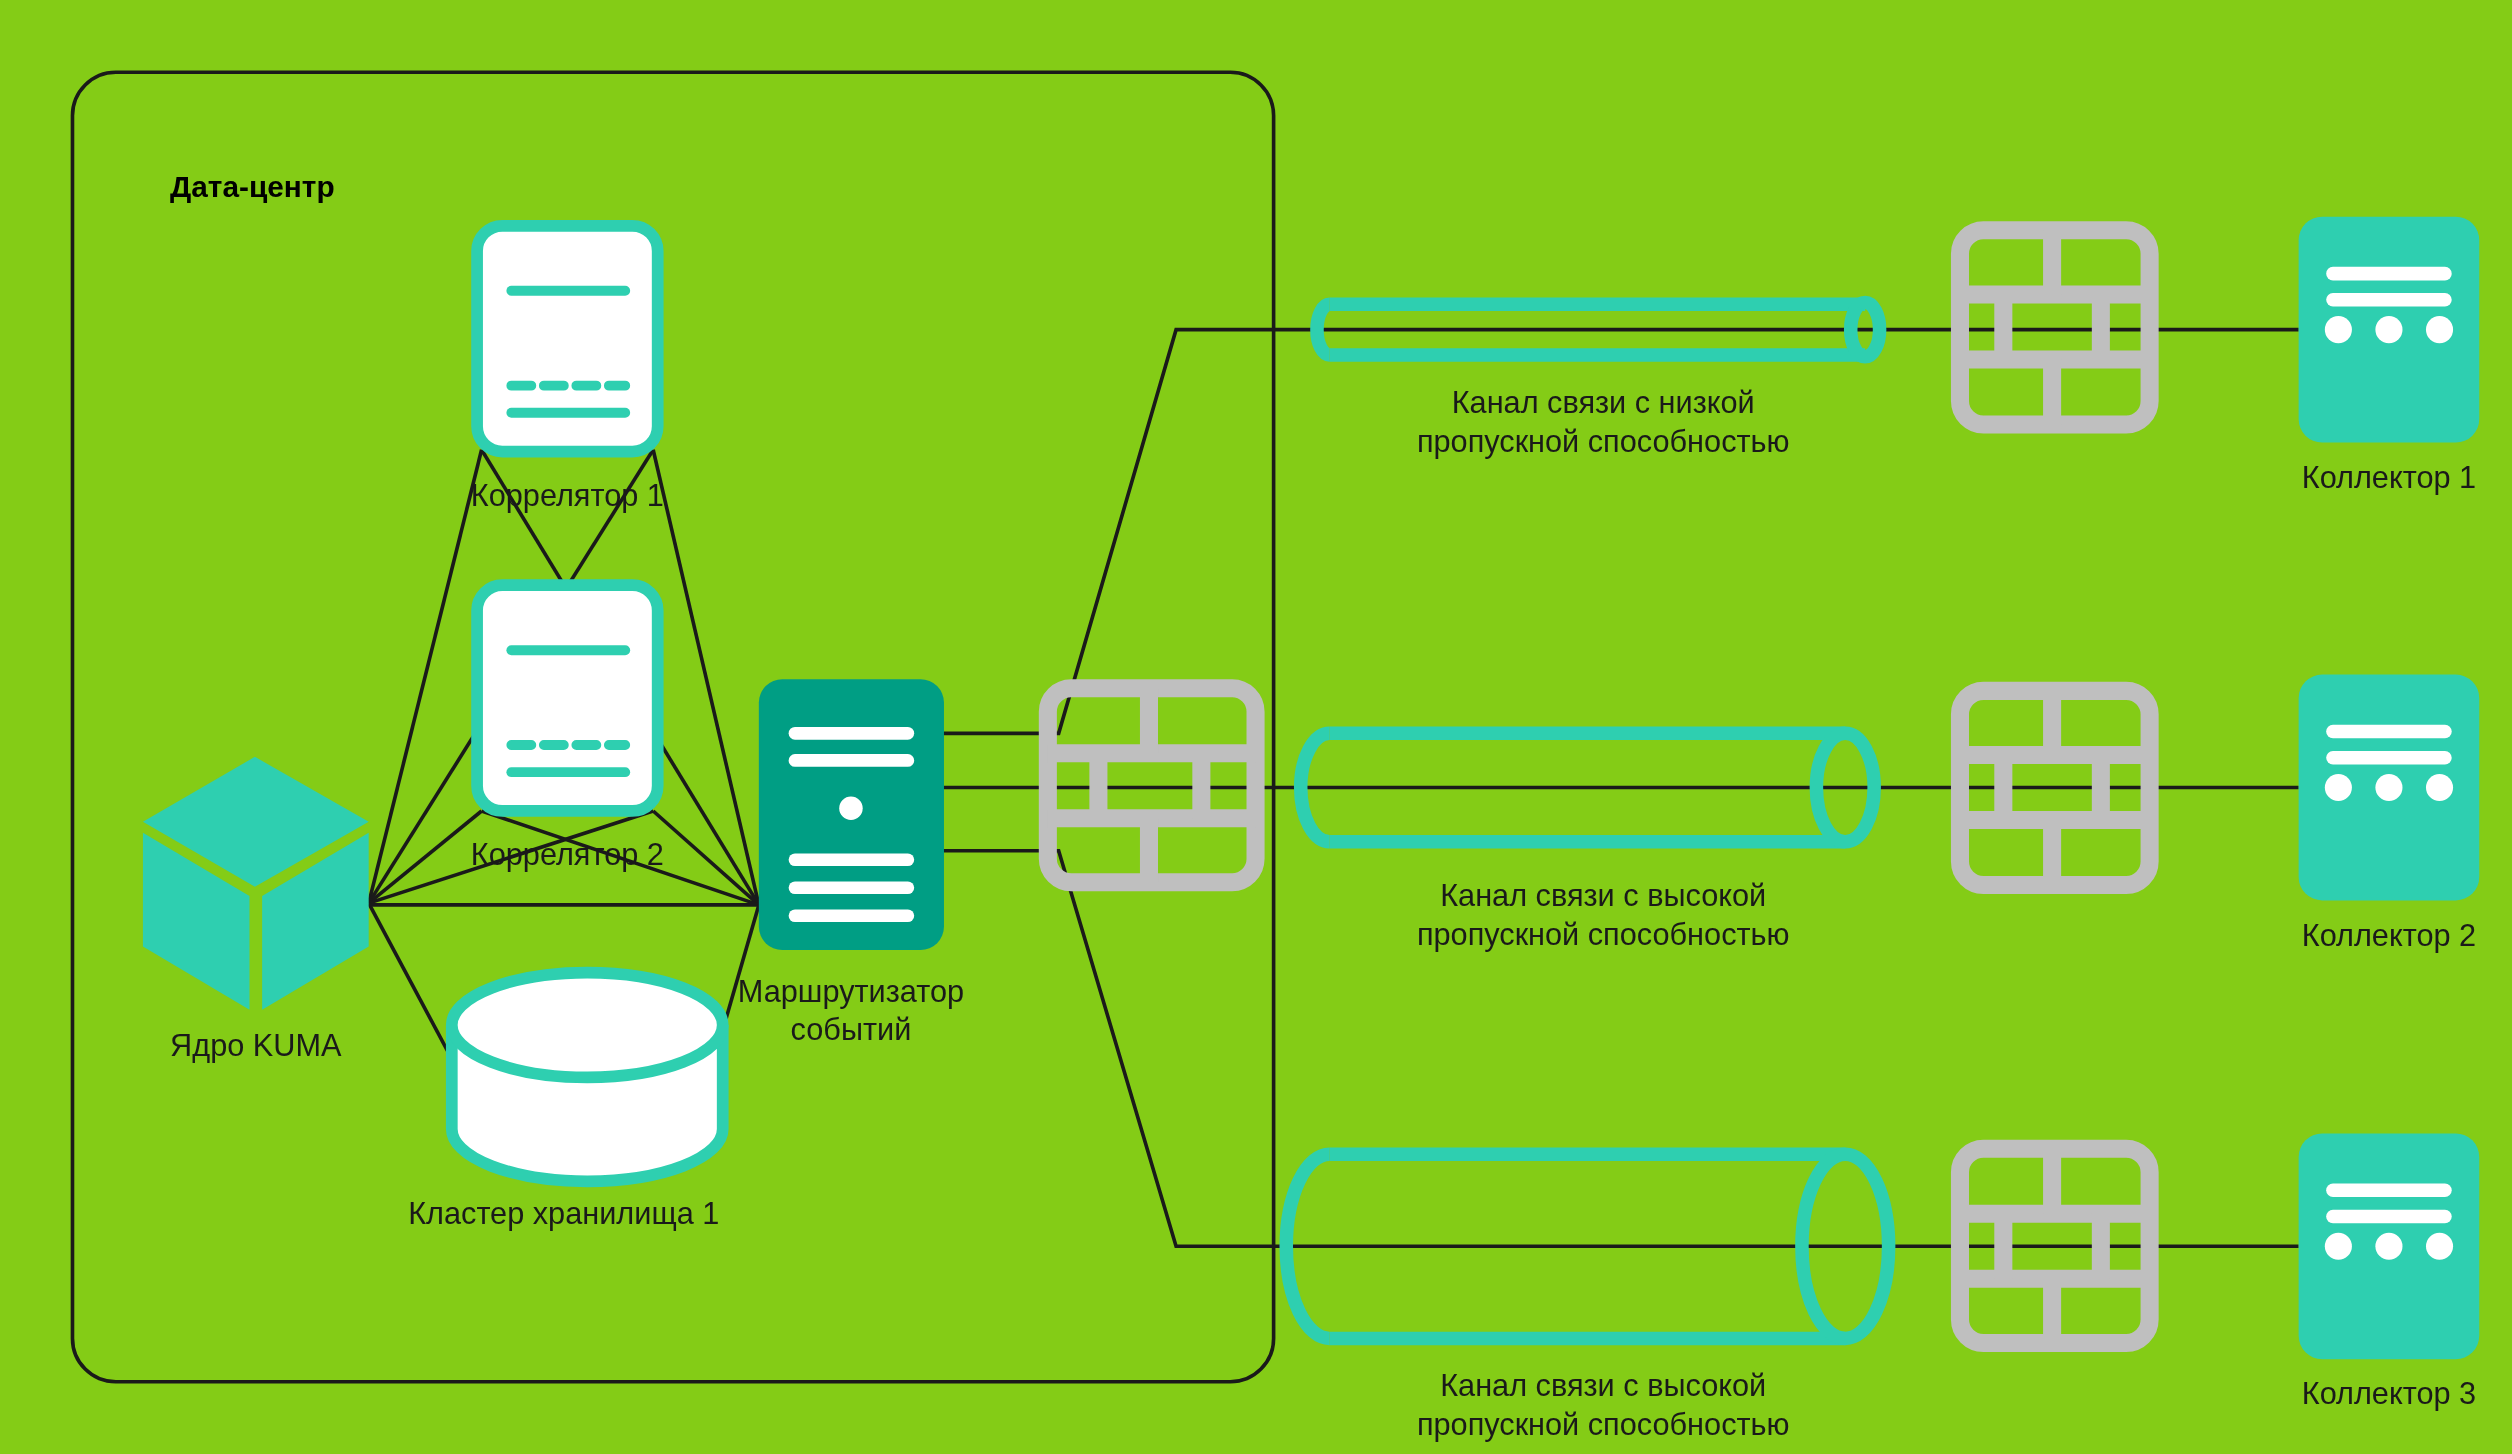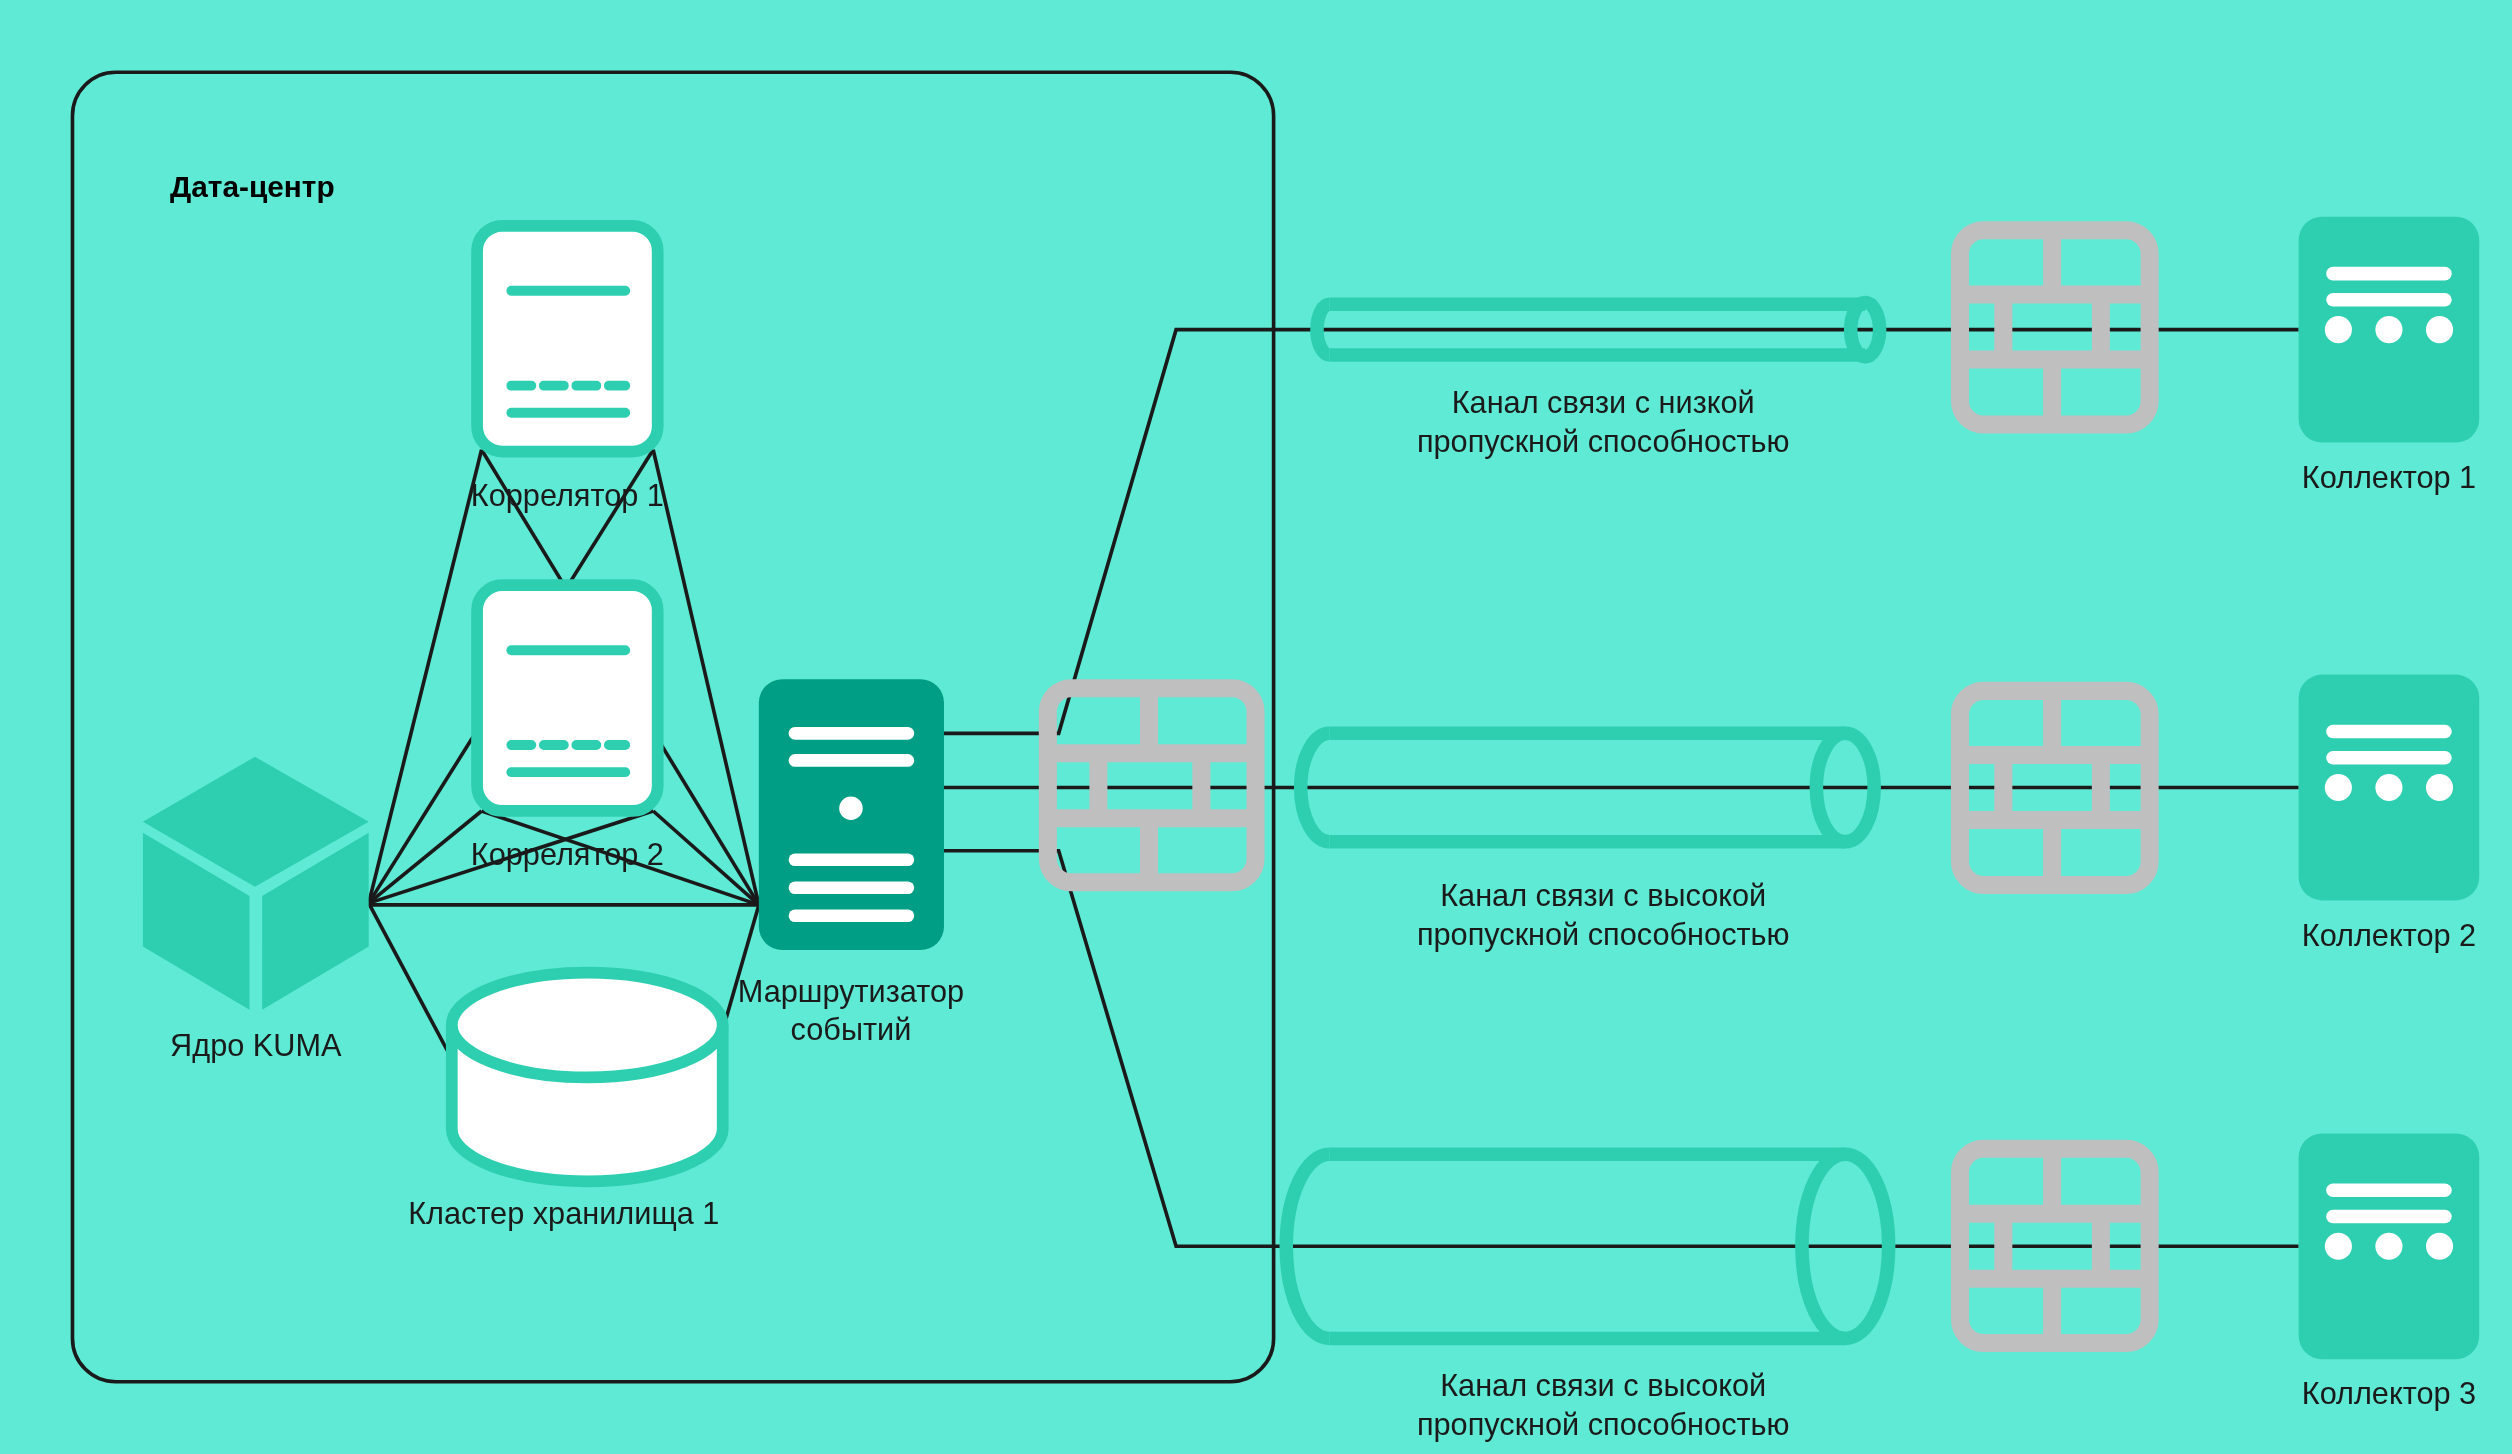--- a/index.html
+++ b/index.html
@@ -7,21 +7,21 @@
     padding: 0;
     background: #ffffff;
   }
   body {
     font-family: "Liberation Sans", sans-serif;
   }
   #stage {
     position: relative;
     width: 2512px;
     height: 1454px;
-    background: #5eead4;
+    background: #84cc16;
     overflow: hidden;
   }
   #diagram {
     position: absolute;
     top: 0;
     left: 0;
     width: 2512px;
     height: 1454px;
   }
   .lbl {

